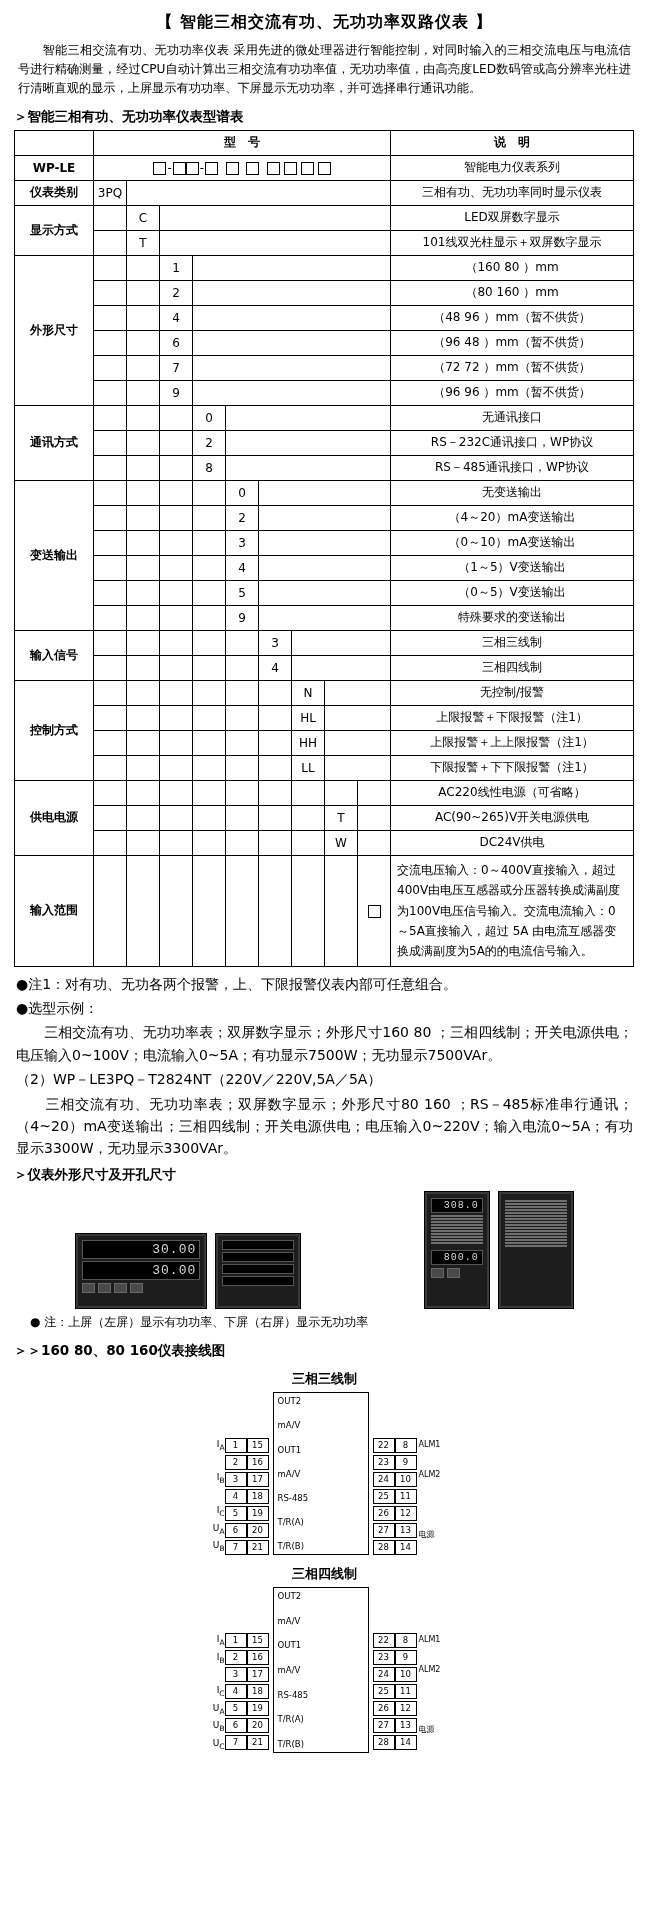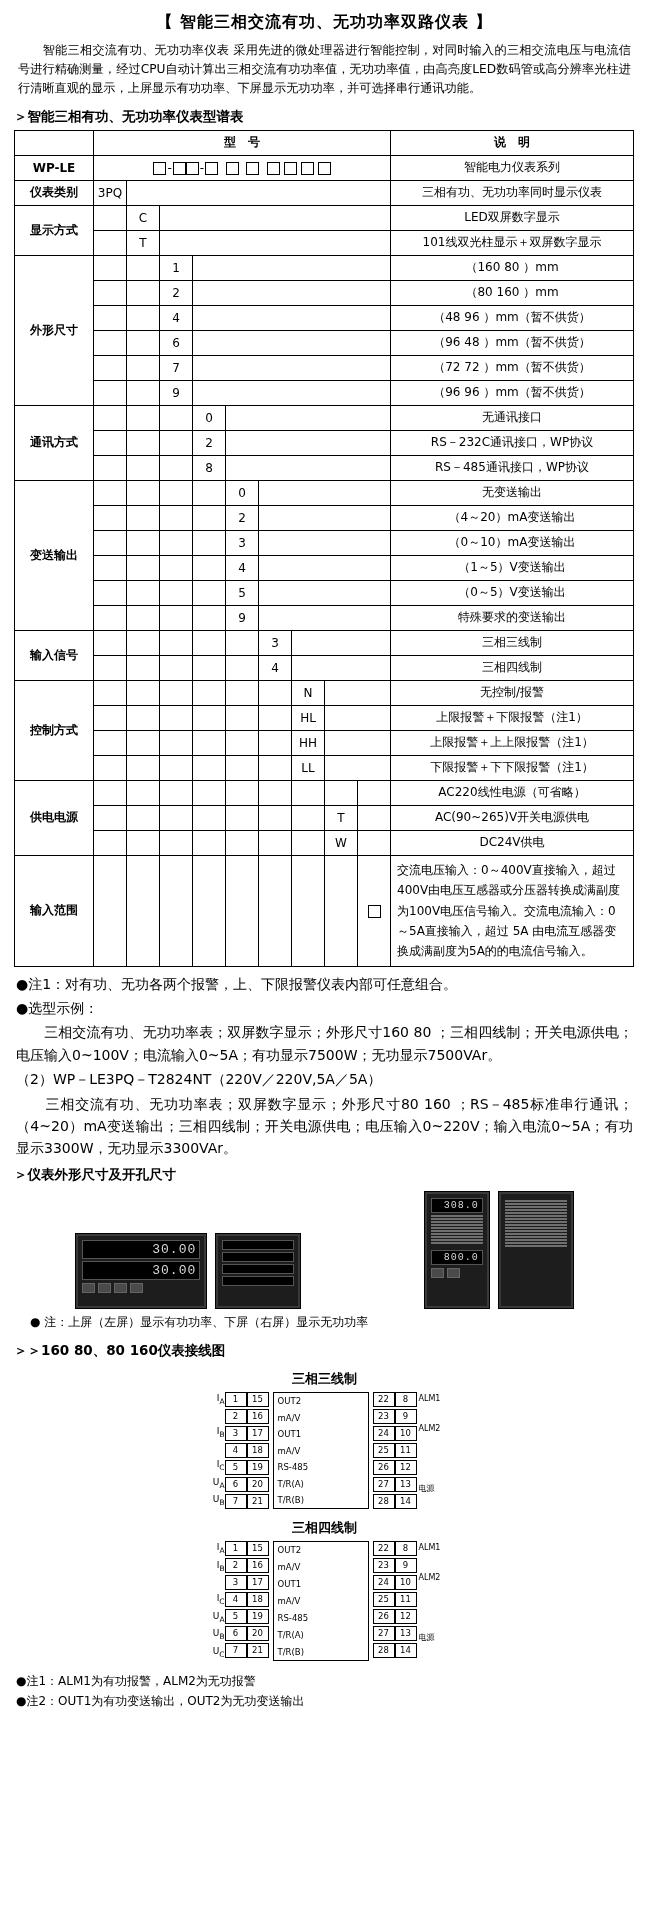--- a/index.html
+++ b/index.html
@@ -113,21 +113,21 @@
     font-size:11.5px;margin-top:6px;line-height:1.7;
   }
   .dimcaps div{text-align:center;}
   sup{font-size:7px;}
   .wiring-title{
     text-align:center;font-weight:bold;font-size:13px;margin:10px 0 2px 0;
   }
   .term-diagram{
     display:flex;justify-content:center;gap:0;margin:4px 0 10px 0;
   }
-  .tcol{display:flex;flex-direction:column;gap:2px;}
+  .tcol{display:flex;flex-direction:column;gap:2px;margin-top:46px;}
   .tcell{
     width:20px;height:13px;border:1px solid #000;
     font-size:8.5px;text-align:center;line-height:12px;
   }
   .lcap{font-size:9px;width:16px;text-align:right;line-height:13px;}
   .rcap{font-size:8px;line-height:13px;padding-left:2px;white-space:nowrap;}
   .midbox{
     border:1px solid #000;margin:0 4px;padding:3px 4px;
     font-size:8.5px;display:flex;flex-direction:column;justify-content:space-between;
     min-width:86px;
@@ -645,18 +645,14 @@
       <div class="rcap">ALM1</div>
       <div class="rcap">&nbsp;</div>
       <div class="rcap">ALM2</div>
       <div class="rcap">&nbsp;</div>
       <div class="rcap">&nbsp;</div>
       <div class="rcap">&nbsp;</div>
       <div class="rcap">电源</div>
     </div>
   </div>
 
-  <div class="fin-note">
-    <div>●注1：ALM1为有功报警，ALM2为无功报警</div>
-    <div>●注2：OUT1为有功变送输出，OUT2为无功变送输出</div>
-  </div>
 
 </div>
 
 </body></html>

